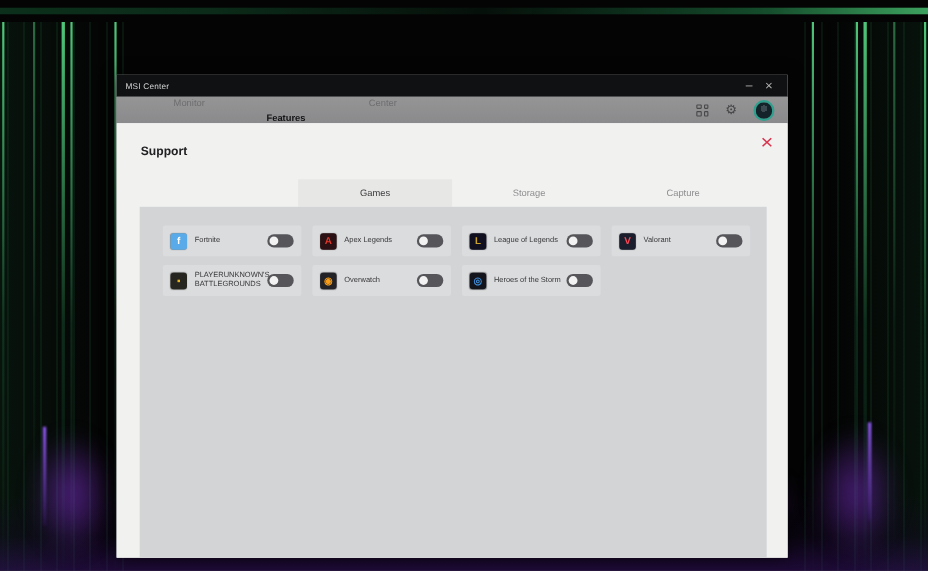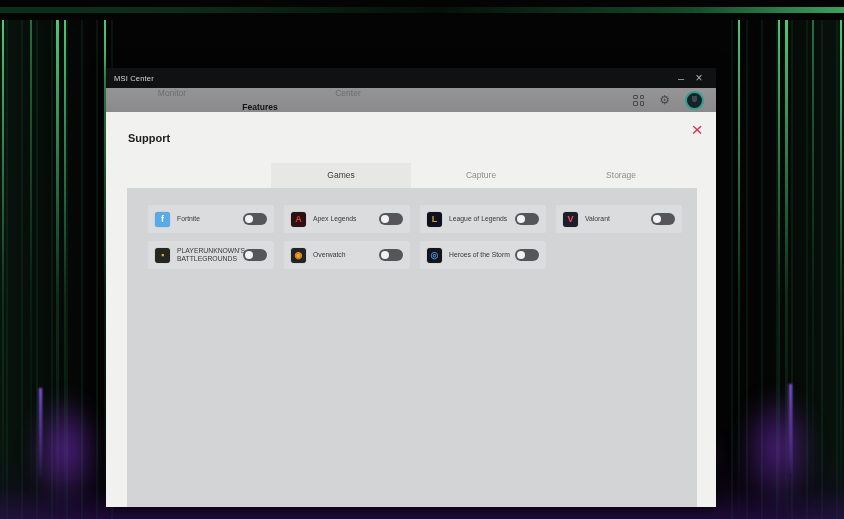--- a/index.html
+++ b/index.html
@@ -131,22 +131,22 @@
       <span class="avatar"></span>
     </div>
   </div>
 
   <div class="settings">
     <div class="settings-title">Support</div>
     <div class="settings-close">×</div>
 
     <div class="set-tabs">
       <div class="set-tab active">Games</div>
+      <div class="set-tab">Storage</div>
       <div class="set-tab">Capture</div>
-      <div class="set-tab">Storage</div>
     </div>
 
     <div class="content">
       <div class="cards">
 
         <div class="card">
           <span class="gicon" style="background: rgb(88, 170, 232); color: rgb(255, 255, 255);">f</span>
           <span class="glabel">Fortnite</span>
           <span class="toggle">
               <span class="knob"></span>

